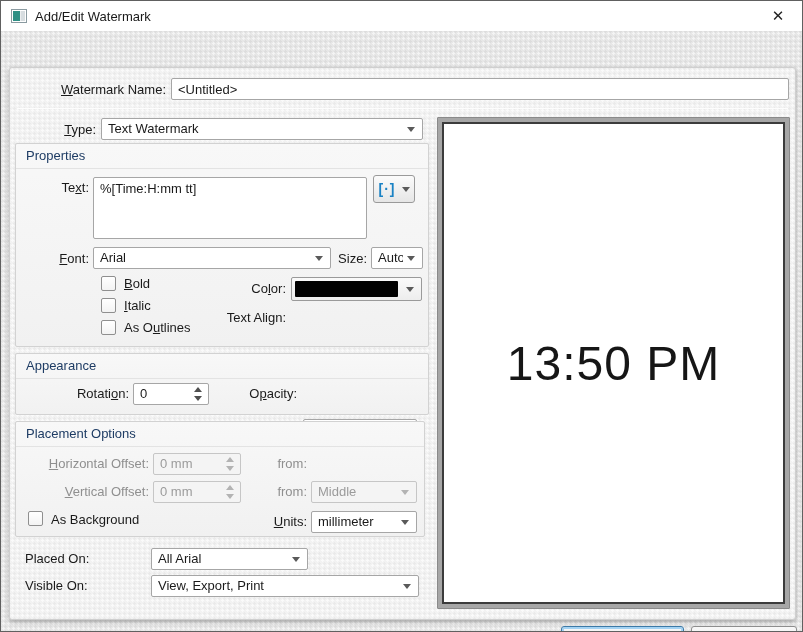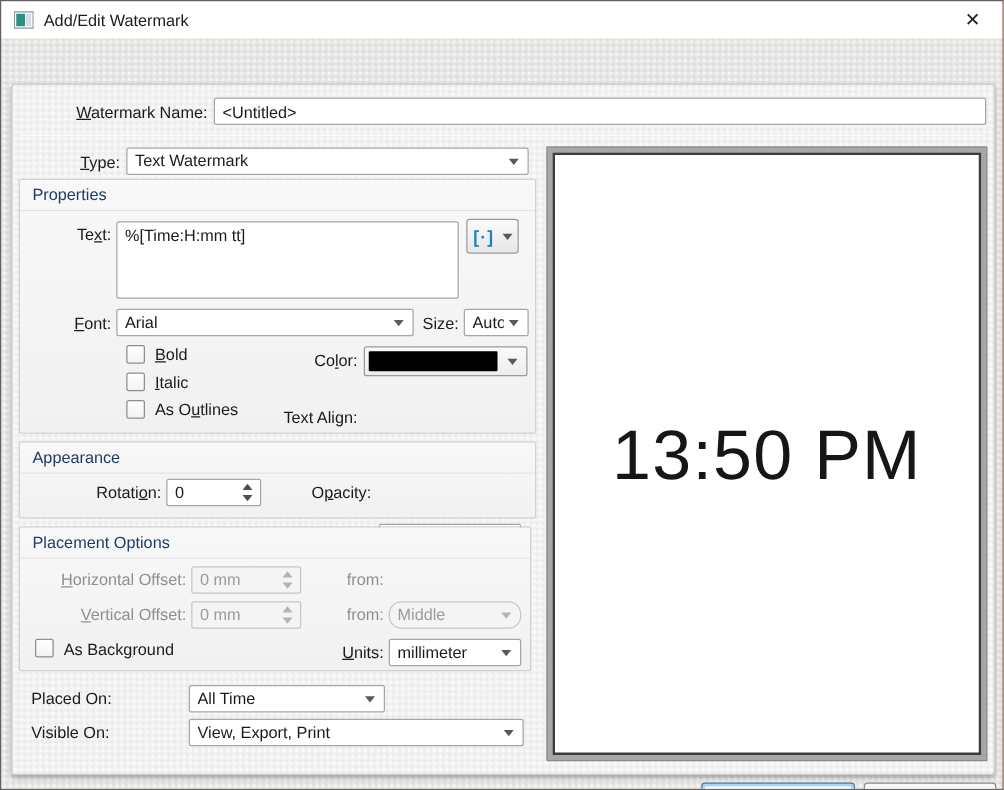--- a/index.html
+++ b/index.html
@@ -64,21 +64,21 @@
   .macro-btn { position:absolute; display:flex; align-items:center; justify-content:center; gap:6px;
     background:linear-gradient(#fbfbfb,#e6e6e6); border:1px solid #9a9a9a; border-radius:3px; }
   .macro-glyph { color:#1a82c4; font-weight:bold; font-size:14px; letter-spacing:1px; }
   .macro-arrow { width:0; height:0; border-left:4px solid transparent; border-right:4px solid transparent; border-top:5px solid #5a5a5a; }
 
   .color-combo { position:absolute; display:flex; align-items:center; background:linear-gradient(#fafafa,#ededed); border:1px solid #9a9a9a; border-radius:2px; height:24px; padding:0 0 0 3px; }
   .swatch { flex:1; height:16px; border-radius:1px; margin-right:4px; }
 
   .preview-frame { position:absolute; left:436px; top:86px; width:353px; height:492px; background:#a7a7a7; border:1px solid #8a8a8a; padding:4px; border-radius:1px; }
   .preview-page { width:100%; height:100%; background:#ffffff; border:2px solid #3c3c3c; display:flex; align-items:center; justify-content:center; }
-  .wm-text { font-size:56px; color:#161616; white-space:nowrap; letter-spacing:1px; }
+  .wm-text { font-size:48px; color:#161616; white-space:nowrap; letter-spacing:1px; }
 
   .btn { position:absolute; height:29px; background:linear-gradient(#f8f8f8,#e3e3e3); border:1px solid #8d8d8d; border-radius:3px;
     display:flex; align-items:center; justify-content:center; font-size:13px; color:#1a1a1a; cursor:default; }
   .btn.focused { border-color:#3d79a6; box-shadow:inset 0 0 0 2px #a4d3f3; }
 
   u { text-decoration:underline; }
 </style>
 </head>
 <body>
 
@@ -145,21 +145,21 @@
     <span class="cb-label" style="left:123px; top:267px;"><u>I</u>talic</span>
     <span class="checkbox" style="left:100px; top:289px;"></span>
     <span class="cb-label" style="left:123px; top:289px;">As O<u>u</u>tlines</span>
 
     <div class="abs lbl r" style="left:185px; top:247px; width:100px;">Co<u>l</u>or:</div>
     <div class="color-combo" style="left:290px; top:246px; width:131px;">
       <span class="swatch" style="background: rgb(0, 0, 0);"></span>
       <span class="arr" style="width:0;height:0;border-left:4px solid transparent;border-right:4px solid transparent;border-top:5px solid #5a5a5a;margin:0 7px 0 4px;"></span>
     </div>
 
-    <div class="abs lbl r" style="left:185px; top:292px; width:100px;text-align:right;">Text Align:</div>
+    <div class="abs lbl r" style="left:185px; top:276px; width:100px;text-align:right;">Text Align:</div>
 
     <div class="group" style="left:14px; top:322px; width:414px; height:62px;">
       <div class="group-header">Appearance</div>
     </div>
 
     <div class="abs lbl r" style="left:24px; top:352px; width:104px;">Rotati<u>o</u>n:</div>
     <div class="abs spin" style="left:132px; top:352px; width:76px;">
       <span class="val">0</span>
       <span class="spin-btns">
         <span class="tri-up"></span>
@@ -191,36 +191,36 @@
 
     <div class="abs lbl r dis" style="left:24px; top:450px; width:124px;"><u>V</u>ertical Offset:</div>
     <div class="abs spin disabled" style="left:152px; top:450px; width:88px;">
       <span class="val">0 mm</span>
       <span class="spin-btns">
         <span class="tri-up"></span>
         <span class="tri-dn"></span>
       </span>
     </div>
     <div class="abs lbl r dis" style="left:270px; top:450px; width:36px;">from:</div>
-    <div class="abs combo disabled" style="left:310px; top:450px; width:106px;border-radius:10px;">
+    <div class="abs combo disabled" style="left:310px; top:450px; width:106px;">
       <span class="val">Middle</span>
       <span class="arr"></span>
     </div>
 
     <span class="checkbox" style="left:27px; top:480px;"></span>
     <span class="cb-label" style="left:50px; top:481px;">As Back<u>g</u>round</span>
     <div class="abs lbl r" style="left:266px; top:480px; width:40px;"><u>U</u>nits:</div>
     <div class="abs combo" style="left:310px; top:480px; width:106px;">
       <span class="val">millimeter</span>
       <span class="arr"></span>
     </div>
 
     <div class="abs lbl" style="left:24px; top:517px;">Placed On:</div>
     <div class="abs combo" style="left:150px; top:517px; width:157px;">
-      <span class="val">All Time</span>
+      <span class="val">All Arial</span>
       <span class="arr"></span>
     </div>
 
     <div class="abs lbl" style="left:24px; top:544px;">Visible On:</div>
     <div class="abs combo" style="left:150px; top:544px; width:268px;">
       <span class="val">View, Export, Print</span>
       <span class="arr"></span>
     </div>
 
     <div class="btn focused" style="left:560px; top:595px; width:123px;">

